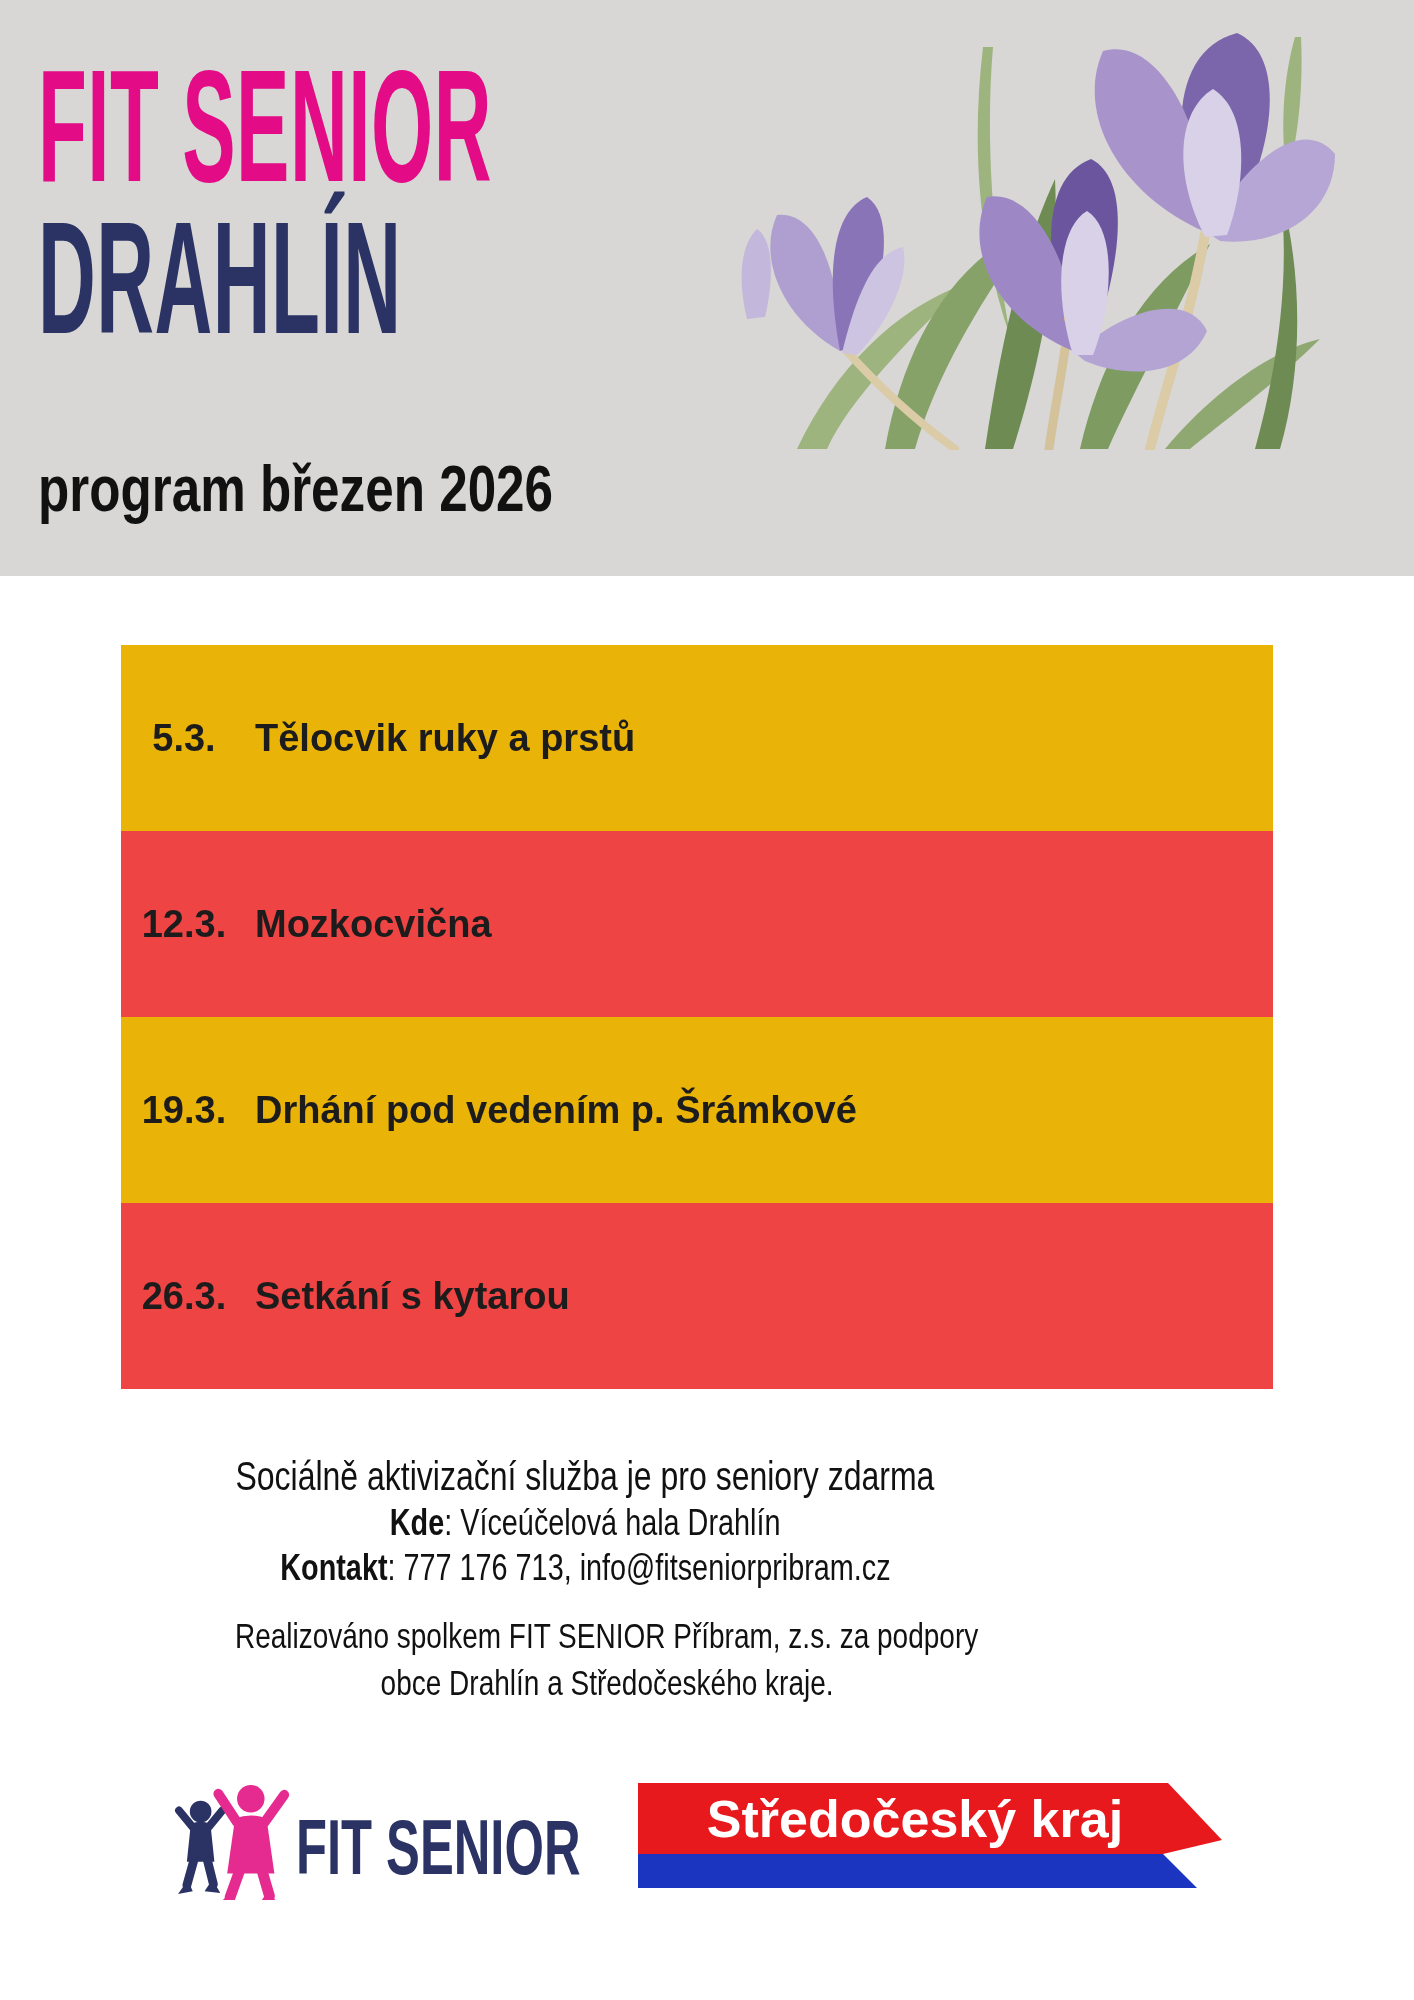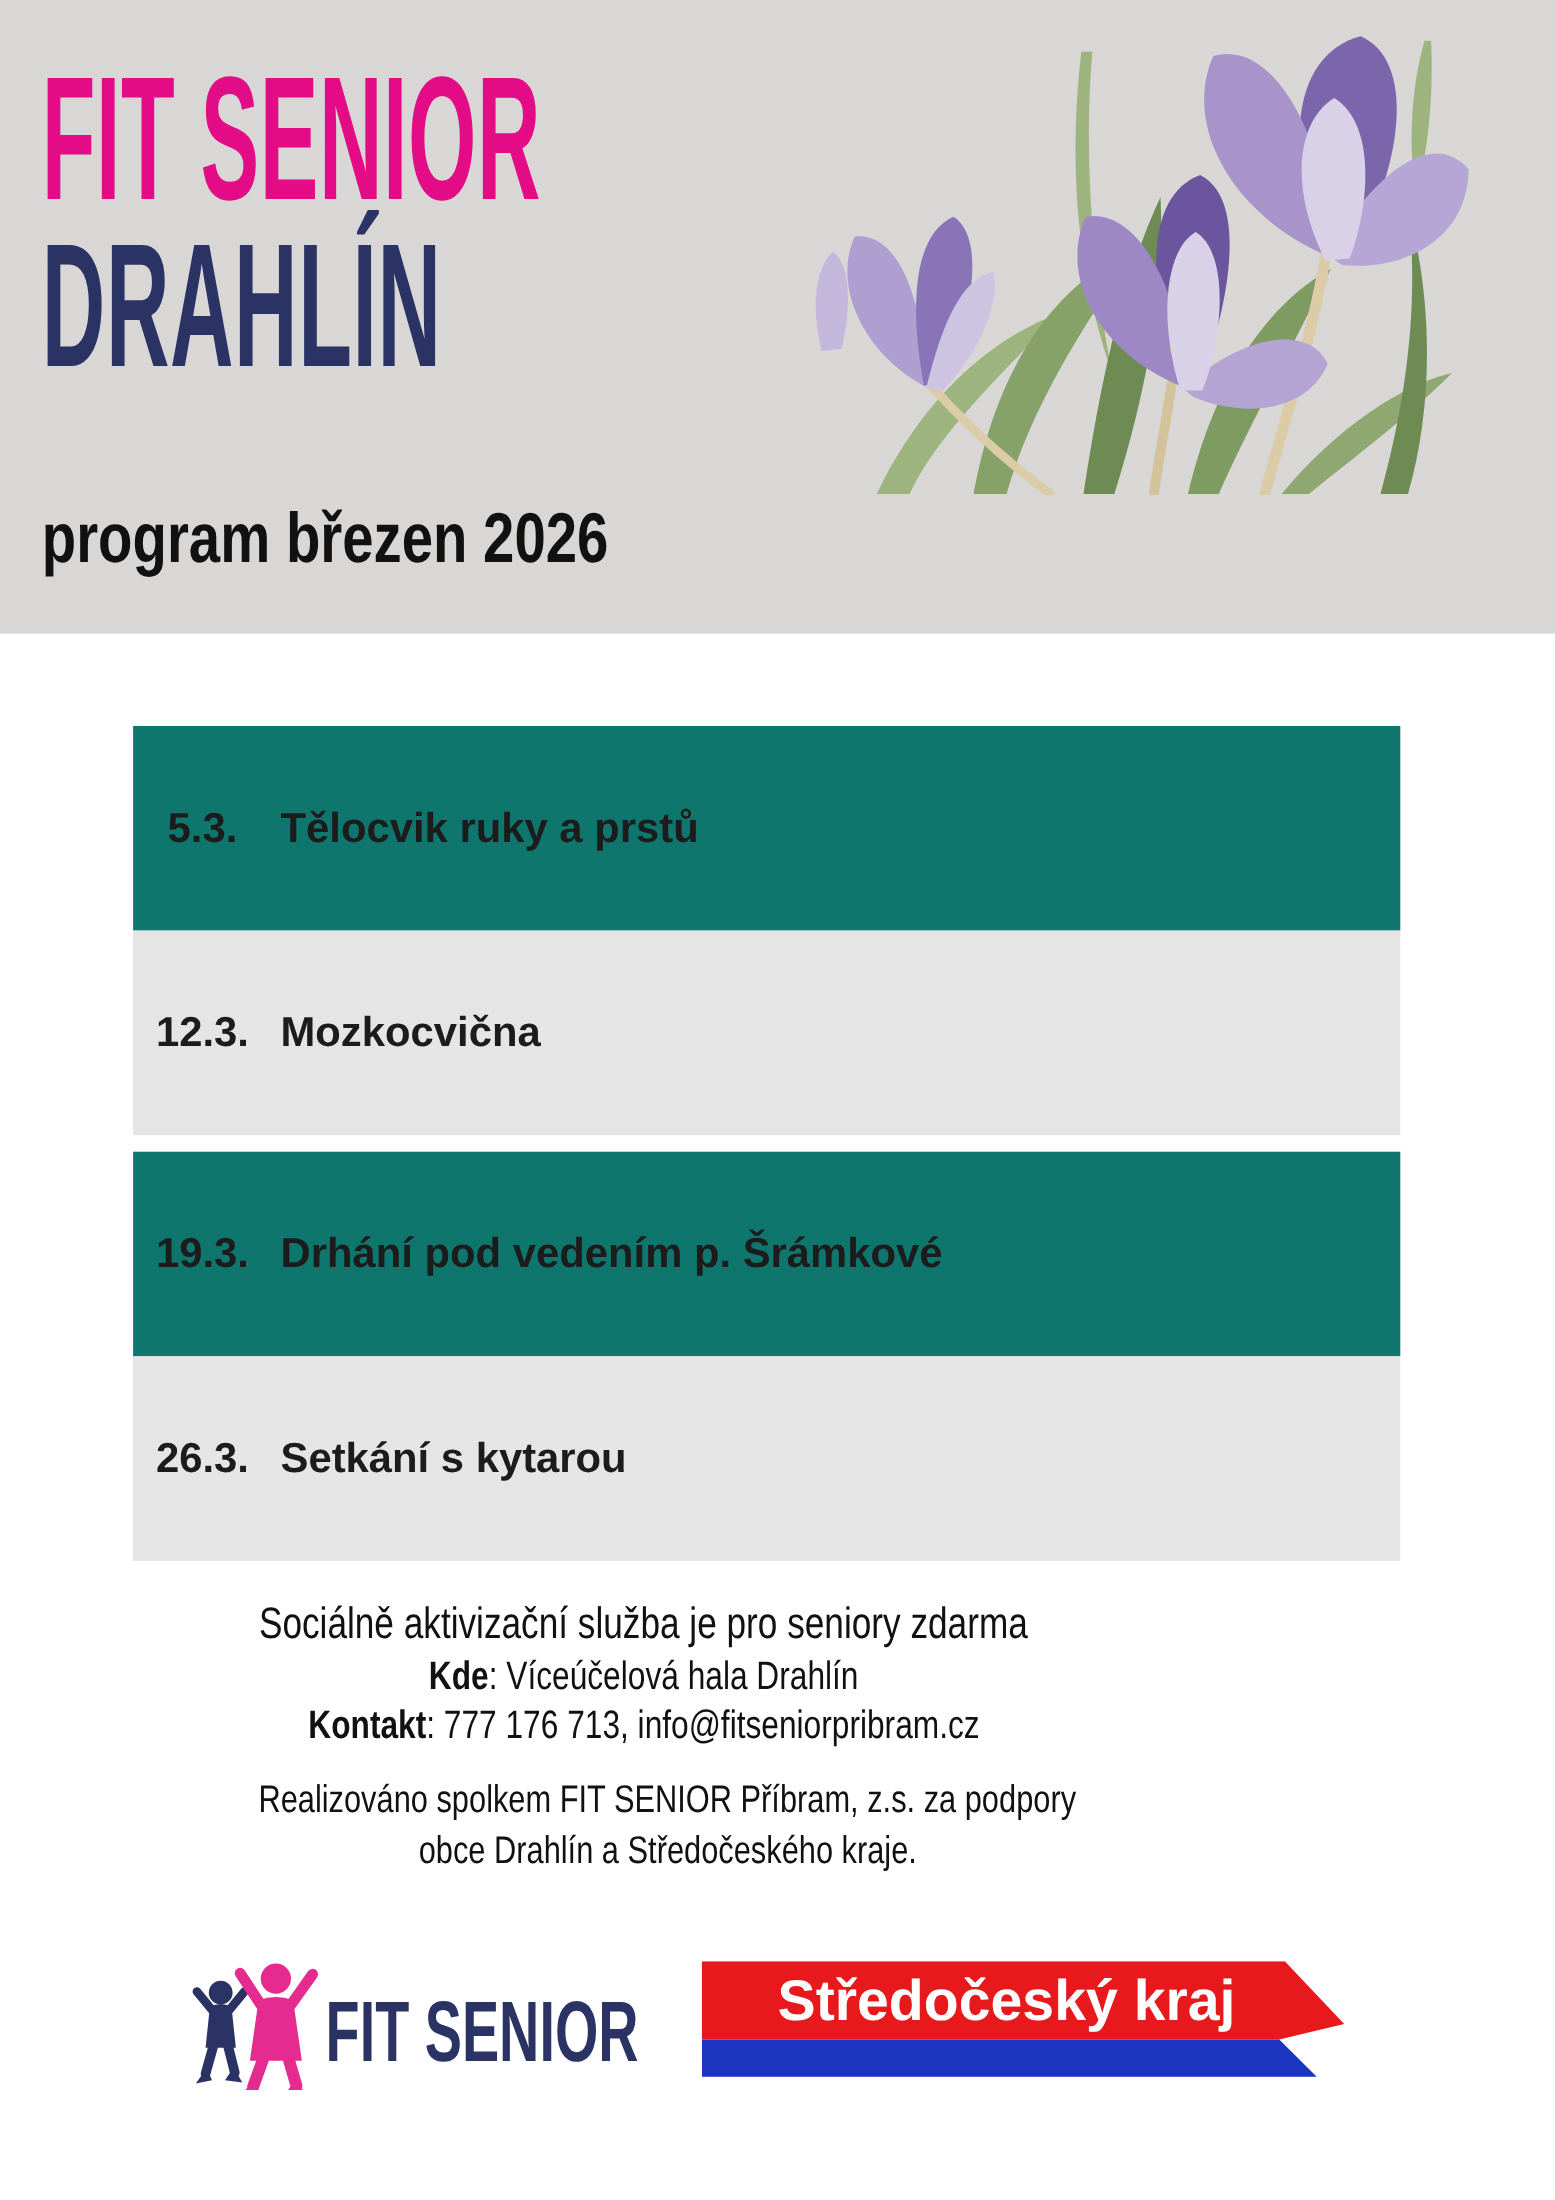--- a/index.html
+++ b/index.html
@@ -12,22 +12,22 @@
   .title-line{position:absolute;left:38px;font-weight:bold;line-height:1;white-space:nowrap;
     transform:scaleX(.5);transform-origin:left top;font-size:160px;letter-spacing:1px;}
   .title-pink{top:46px;color:#e40b86;}
   .title-navy{top:198px;color:#2b3364;}
   .subtitle{position:absolute;left:38px;top:452px;font-size:64px;font-weight:bold;color:#111111;
     transform:scaleX(.8);transform-origin:left top;white-space:nowrap;}
   .flowers{position:absolute;left:735px;top:18px;width:610px;height:432px;}
   
   .schedule{position:absolute;left:121px;top:645px;width:1152px;}
   .srow{display:flex;align-items:center;height:186px;width:100%;}
-  .srow-a{background:#0f766e;margin-top:15px;}
-  .srow-b{background:#e5e5e5;}
+  .srow-a{background:#eab308;}
+  .srow-b{background:#ef4444;}
   .sdate{width:126px;text-align:center;font-size:38px;font-weight:bold;color:#1c1c1c;flex:0 0 auto;}
   .sact{margin-left:8px;font-size:38px;font-weight:bold;color:#1c1c1c;}
   
   .info{position:absolute;left:0;top:1452px;width:1170px;text-align:center;color:#111111;}
   .info .squeeze{display:inline-block;transform:scaleX(.8);transform-origin:center;white-space:nowrap;}
   .info-headline{font-size:40px;font-weight:normal;line-height:48px;}
   .info-line{font-size:36px;line-height:45px;}
   .info-line b{font-weight:bold;}
   .info-note{margin-top:22px;font-size:35px;line-height:47px;margin-left:44px;}
   

